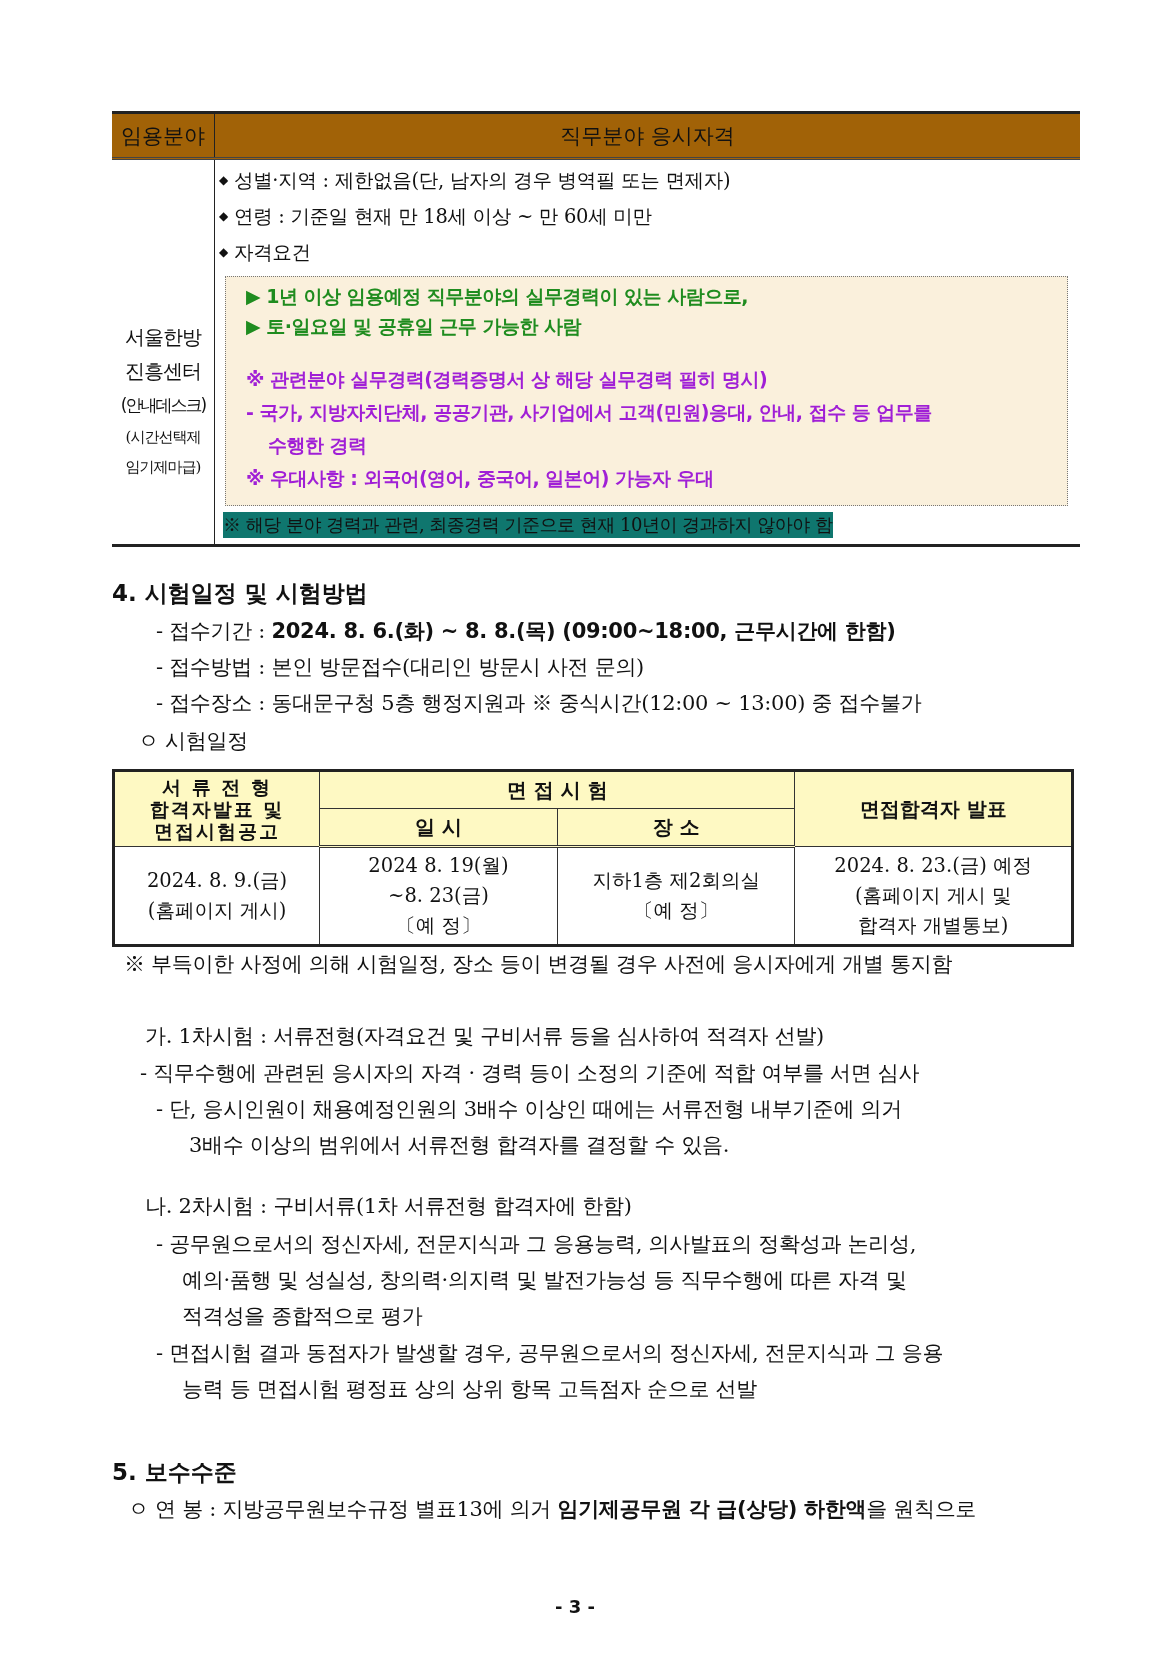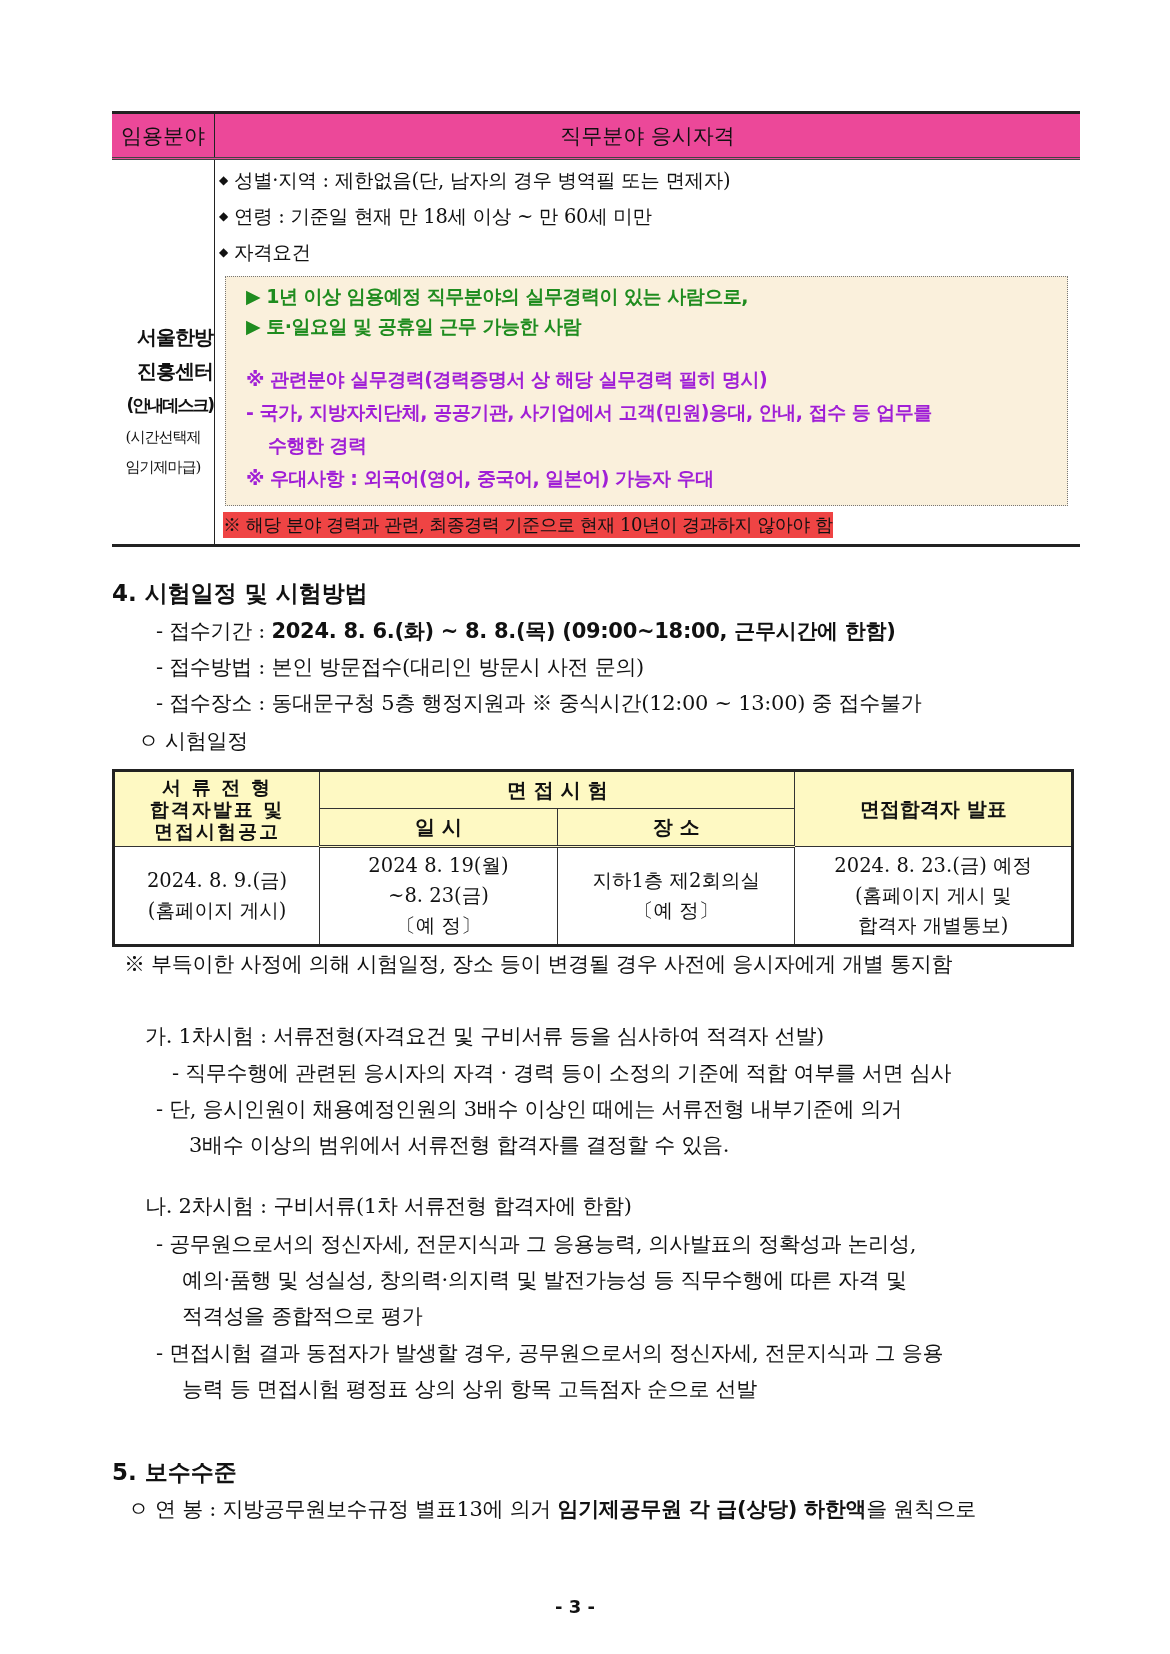--- a/index.html
+++ b/index.html
@@ -2,36 +2,36 @@
 <html><head>
 <meta charset="utf-8">
 <style>
   html, body { margin: 0; padding: 0; background: #ffffff; }
   body { width: 1170px; height: 1654px; position: relative; overflow: hidden;
          font-family: "DejaVu Serif", "Liberation Serif", serif; color: #111; }
   .page { position: absolute; left: 0; top: 0; width: 1170px; height: 1654px; }
 
   
   .qual-table { position: absolute; left: 112px; top: 111px; width: 968px; border-collapse: collapse; }
-  .qual-table .hdr { background: #ec4899; height: 46px; border-top: 3px solid #222; border-bottom: 3px double #444; }
+  .qual-table .hdr { background: #a16207; height: 46px; border-top: 3px solid #222; border-bottom: 3px double #444; }
   .qual-table .hdr td { font-family: "DejaVu Sans", sans-serif; font-size: 21px; text-align: center; vertical-align: middle; }
   .col-field { width: 100px; border-right: 1px solid #222; }
   .qual-table .body-row { border-bottom: 3px solid #222; }
   .field-cell { vertical-align: top; padding-top: 160px; text-align: center; font-family: "DejaVu Sans", sans-serif; }
-  .field-cell .big { font-size: 20px; font-weight: bold; line-height: 34px; display: block; letter-spacing: -1px; text-align: right; }
+  .field-cell .big { font-size: 20px; font-weight: normal; line-height: 34px; display: block; letter-spacing: -1px; }
   .field-cell .small { font-family: "DejaVu Serif", serif; font-size: 15px; line-height: 30px; display: block; letter-spacing: -1px; }
   .qual-cell { padding: 4px 0 6px 4px; vertical-align: top; }
   .bullet-line { font-size: 19.5px; line-height: 34px; letter-spacing: -0.3px; }
   .bullet-line .diamond { font-size: 12px; margin-right: 6px; position: relative; top: -3px; }
   .req-box { margin: 4px 12px 6px 6px; background: #faf0dc; border: 1px dotted #777; padding: 4px 16px 10px 20px; font-family: "DejaVu Sans", sans-serif; font-weight: bold; }
   .req-green { color: #1f8c1f; font-size: 19px; line-height: 30px; letter-spacing: -0.5px; }
   .req-purple { color: #a01fd6; font-size: 19px; line-height: 33px; letter-spacing: -0.5px; }
   .req-purple.indent { padding-left: 22px; }
   .req-gap { height: 22px; }
-  .highlight-note { display: inline-block; background: #ef4444; font-size: 18px; line-height: 26px; margin-left: 4px; letter-spacing: -0.5px; }
+  .highlight-note { display: inline-block; background: #0f766e; font-size: 18px; line-height: 26px; margin-left: 4px; letter-spacing: -0.5px; }
 
   
   .abs { position: absolute; white-space: nowrap; }
   .sec-title { font-family: "DejaVu Sans", sans-serif; font-size: 23px; font-weight: bold; }
   .line { font-size: 21px; letter-spacing: -0.3px; }
   .line b, .bold { font-family: "DejaVu Sans", sans-serif; font-weight: bold; text-align: right; }
 
   
   .sched { position: absolute; left: 112px; top: 769px; width: 962px; border-collapse: collapse; border: 3px solid #222; }
   .sched th { background: #fef9c3; font-family: "DejaVu Sans", sans-serif; font-weight: bold; font-size: 20px; border: 1px solid #333; text-align: center; padding: 0; }
@@ -125,21 +125,21 @@
           <span>(홈페이지 게시 및</span>
           <span>합격자 개별통보)</span>
         </td>
       </tr>
     </tbody>
   </table>
 
   <div class="abs line" style="left:124px; top:950px;">※ 부득이한 사정에 의해 시험일정, 장소 등이 변경될 경우 사전에 응시자에게 개별 통지함</div>
 
   <div class="abs line" style="left:145px; top:1022px;">가. 1차시험 : 서류전형(자격요건 및 구비서류 등을 심사하여 적격자 선발)</div>
-  <div class="abs line" style="left:172px; top:1059px;">-  직무수행에 관련된 응시자의 자격 · 경력 등이 소정의 기준에 적합 여부를 서면 심사</div>
+  <div class="abs line" style="left:140px; top:1059px;">-  직무수행에 관련된 응시자의 자격 · 경력 등이 소정의 기준에 적합 여부를 서면 심사</div>
   <div class="abs line" style="left:156px; top:1095px;">-  단, 응시인원이 채용예정인원의 3배수 이상인 때에는 서류전형 내부기준에 의거</div>
   <div class="abs line" style="left:189px; top:1131px;">3배수 이상의 범위에서 서류전형 합격자를 결정할 수 있음.</div>
 
   <div class="abs line" style="left:145px; top:1192px;">나. 2차시험 : 구비서류(1차 서류전형 합격자에 한함)</div>
   <div class="abs line" style="left:156px; top:1230px;">- 공무원으로서의 정신자세, 전문지식과 그 응용능력, 의사발표의 정확성과 논리성,</div>
   <div class="abs line" style="left:182px; top:1266px;">예의·품행 및 성실성, 창의력·의지력 및 발전가능성 등 직무수행에 따른 자격 및</div>
   <div class="abs line" style="left:182px; top:1302px;">적격성을 종합적으로 평가</div>
   <div class="abs line" style="left:182px; top:1375px;">능력 등 면접시험 평정표 상의 상위 항목 고득점자 순으로 선발</div>
   <div class="abs line" style="left:156px; top:1339px;">- 면접시험 결과 동점자가 발생할 경우, 공무원으로서의 정신자세, 전문지식과 그 응용</div>
 

